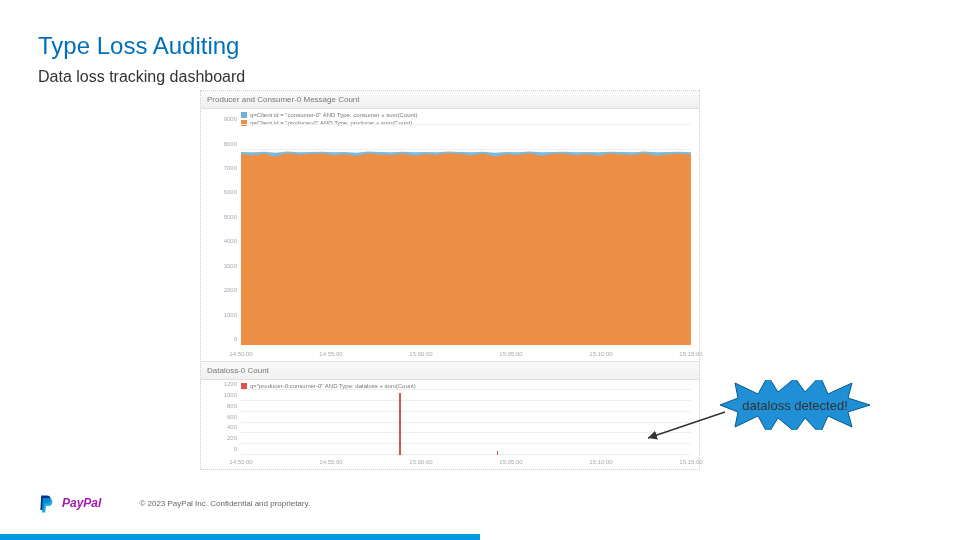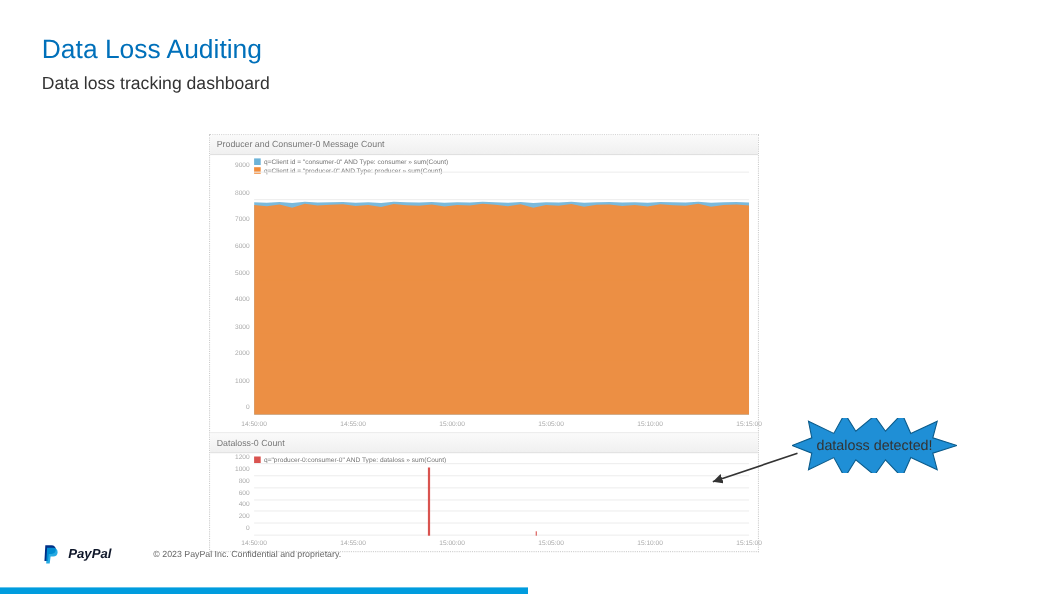--- a/index.html
+++ b/index.html
@@ -22,26 +22,25 @@
   .subtitle {
     position: absolute;
     left: 38px;
     top: 68px;
     font-size: 16px;
     font-weight: 400;
     color: #333;
   }
   .chart-area {
     position: absolute;
-    left: 190px;
+    left: 200px;
     top: 90px;
     width: 500px;
     height: 380px;
     border: 1px dotted #ccc;
-    margin-top: 32px;
   }
   .chart1 {
     position: relative;
     width: 100%;
     height: 270px;
   }
   .chart-title {
     font-size: 8px;
     color: #777;
     padding: 4px 6px;
@@ -165,40 +164,40 @@
   }
   .pp-logo {
     width: 16px;
     height: 18px;
     display: inline-block;
   }
   .pp-word {
     font-size: 12px;
     font-weight: 700;
     font-style: italic;
-    color: #0f172a;
+    color: #a21caf;
   }
   .copyright {
     font-size: 8px;
     color: #666;
     margin-left: 30px;
   }
   .bottom-bar {
     position: absolute;
     left: 0;
     bottom: 0;
     height: 6px;
     width: 100%;
     background: linear-gradient(to right, #009cde 0%, #009cde 50%, #fff 50%, #fff 100%);
   }
 </style>
 </head>
 <body>
 
-<div class="title">Data Loss Auditing</div>
+<div class="title">Type Loss Auditing</div>
 <div class="subtitle">Data loss tracking dashboard</div>
 
 <div class="chart-area">
 
   <div class="chart1">
     <div class="chart-title">Producer and Consumer-0 Message Count</div>
     <div class="legend">
       <span class="legend-item blue">q=Client id = "consumer-0" AND Type: consumer » sum(Count)</span><br>
       <span class="legend-item orange">q=Client id = "producer-0" AND Type: producer » sum(Count)</span>
     </div>

